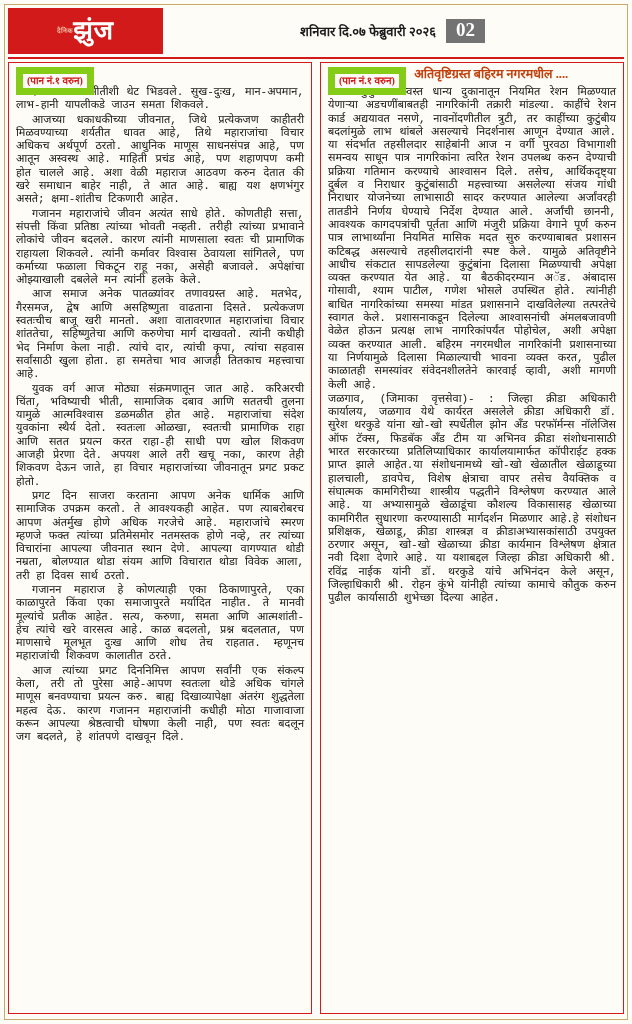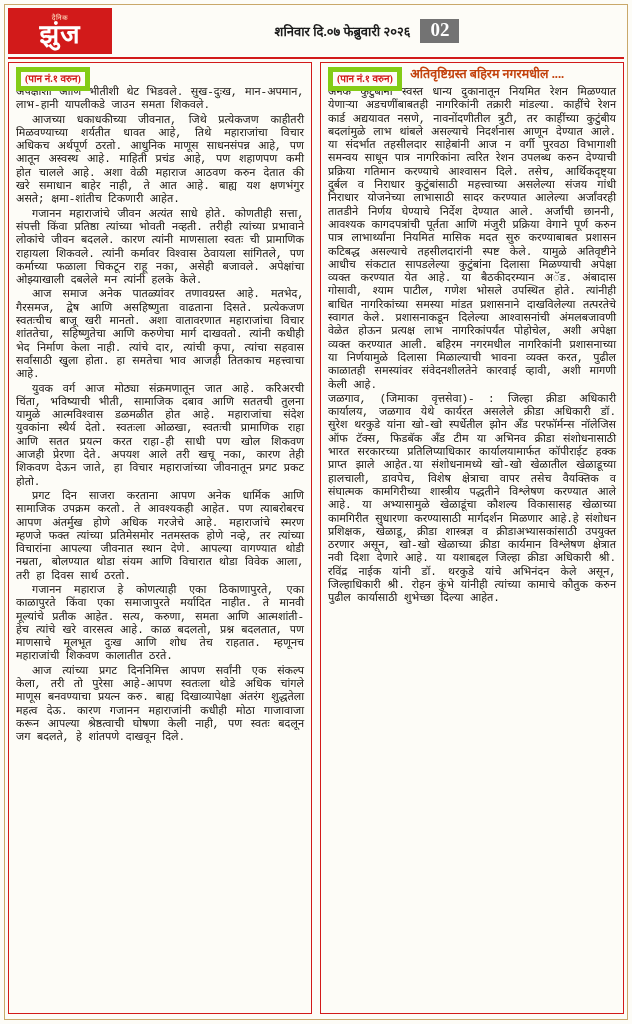--- a/index.html
+++ b/index.html
@@ -30,25 +30,24 @@
 
   
   .masthead {
     position: relative;
     height: 46px;
     margin: 8px 8px 0 8px;
     display: flex;
     align-items: stretch;
   }
   .logo-block {
-    width: 104px;
+    width: 155px;
     background: #d21a1a;
     color: #ffffff;
     display: flex;
-    flex-direction: column;
     justify-content: center;
     align-items: center;
     padding: 2px 12px;
     box-sizing: border-box;
   }
   .logo-small {
     font-size: 7px;
     letter-spacing: .5px;
     line-height: 1;
     margin-bottom: 1px;
@@ -108,21 +107,21 @@
     background: #fdfcf7;
     overflow: hidden;
   }
   .col-head {
     position: relative;
     height: 16px;
     margin-bottom: 3px;
   }
   .tag {
     display: inline-block;
-    border: 5px solid #84cc16;
+    border: 7px solid #84cc16;
     color: #d21a1a;
     font-family: "Liberation Serif", serif;
     font-size: 10px;
     font-weight: bold;
     padding: 0 4px;
     line-height: 14px;
     background: #fdfcf7;
   }
   .headline {
     display: inline-block;

